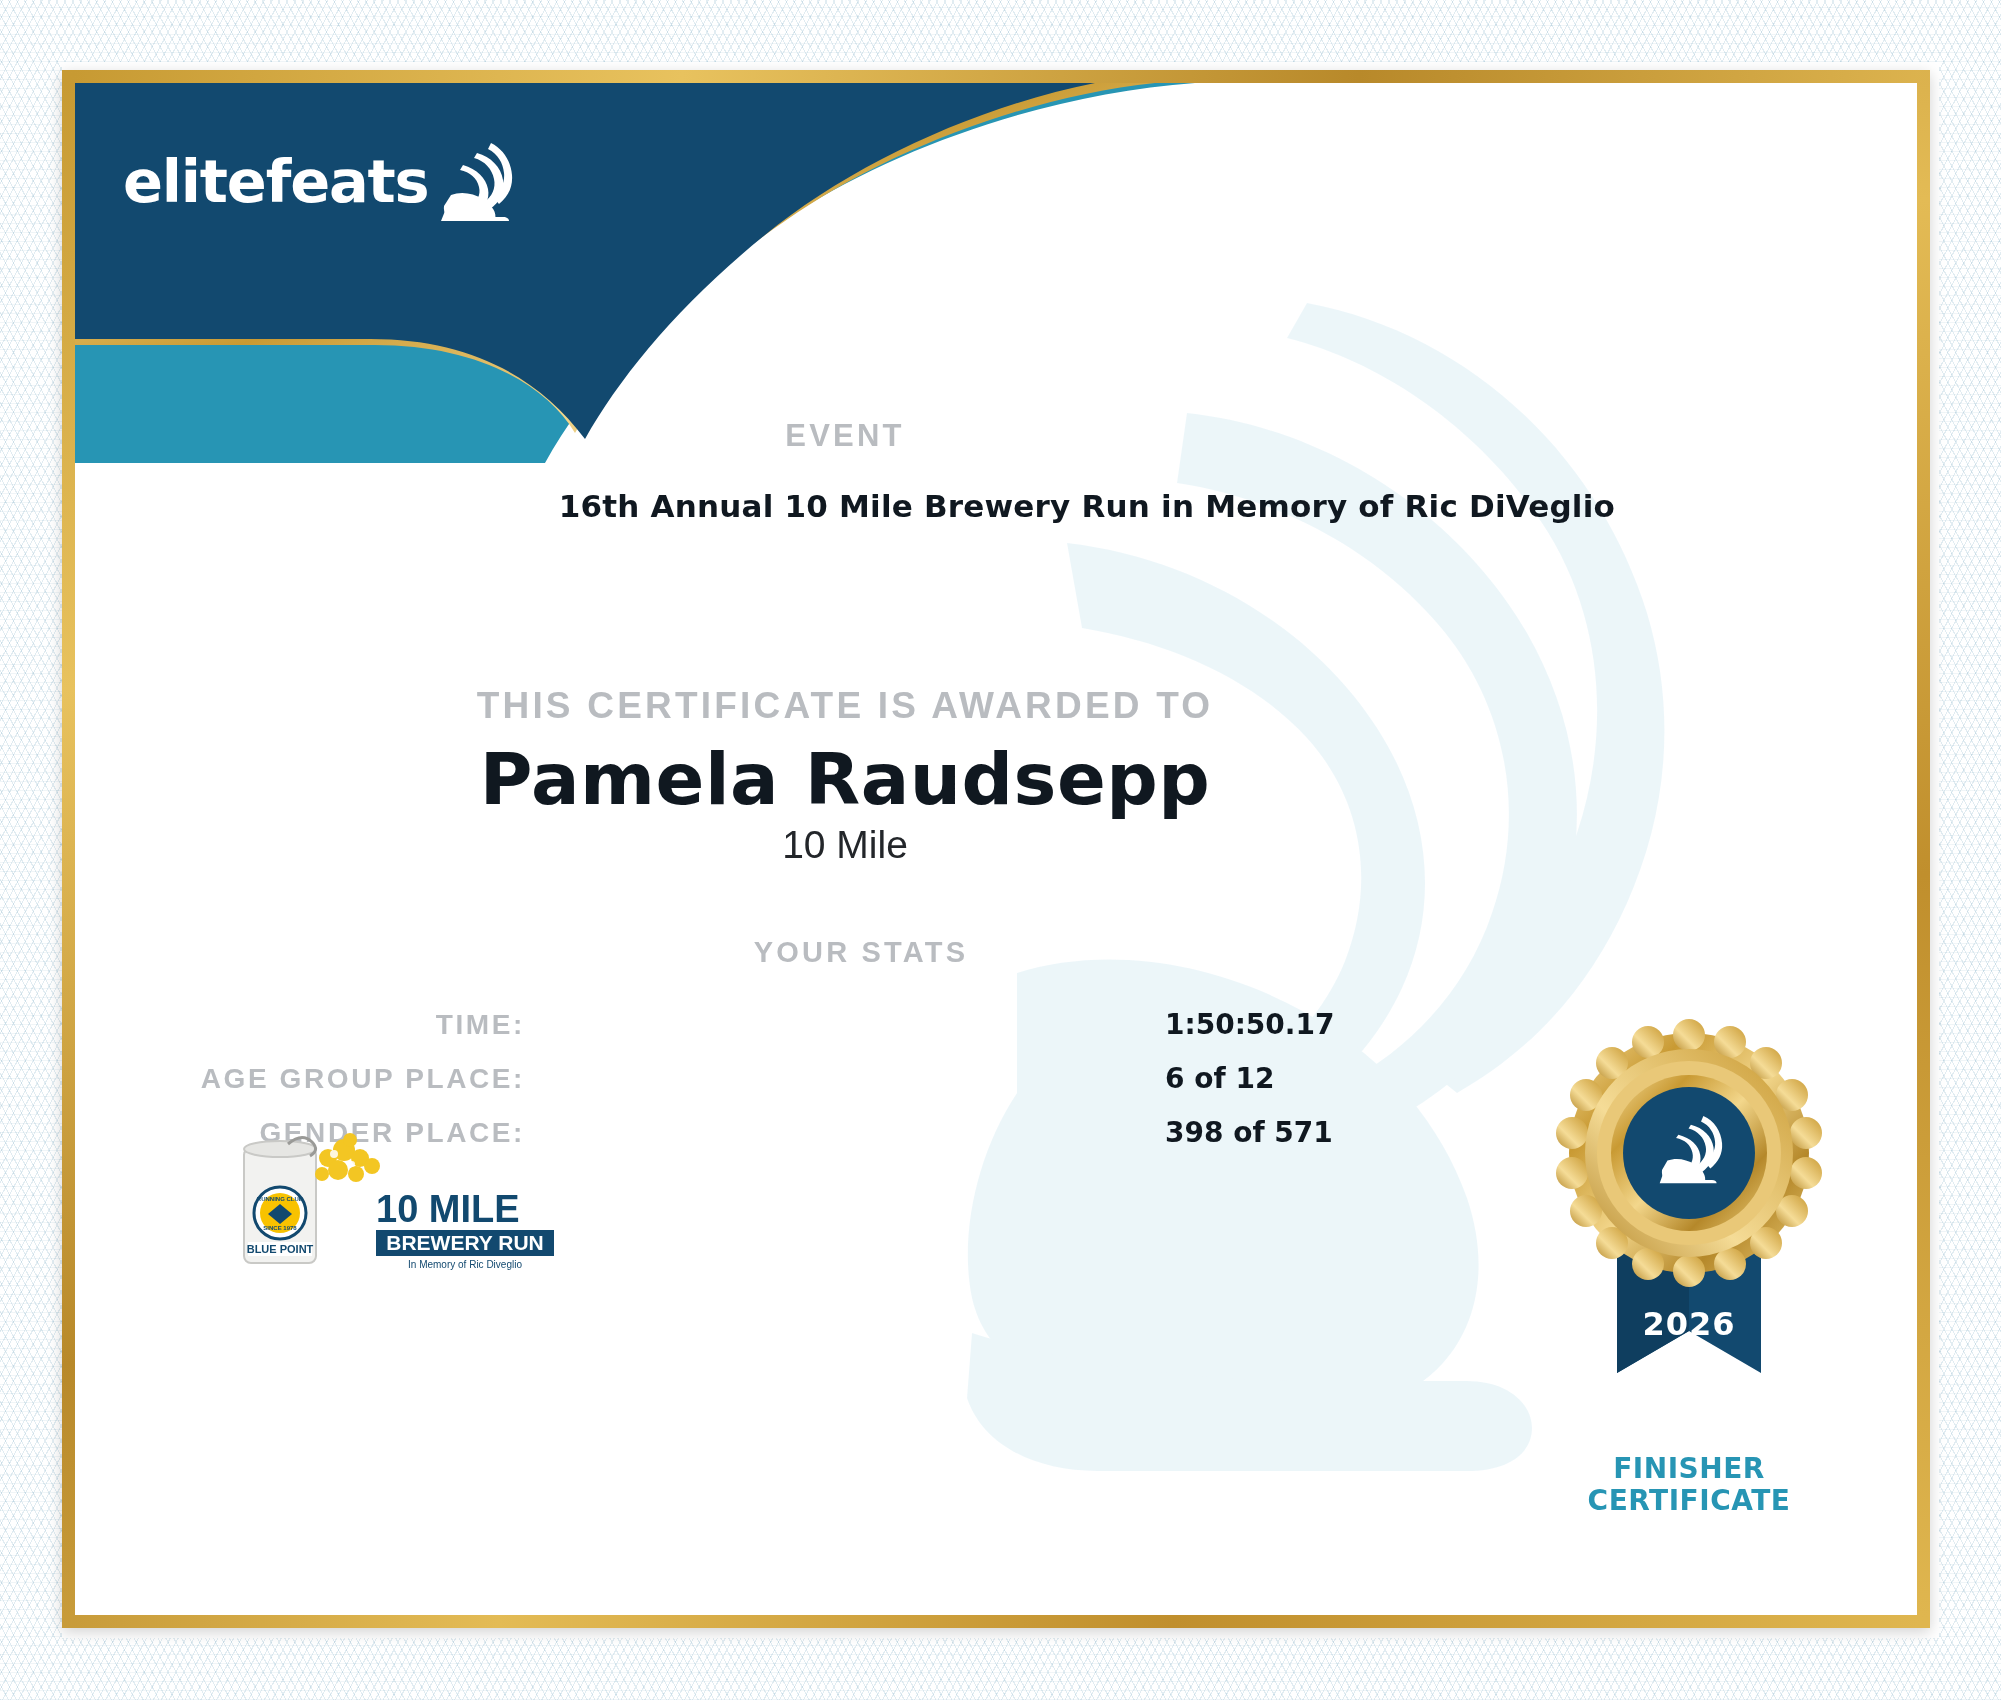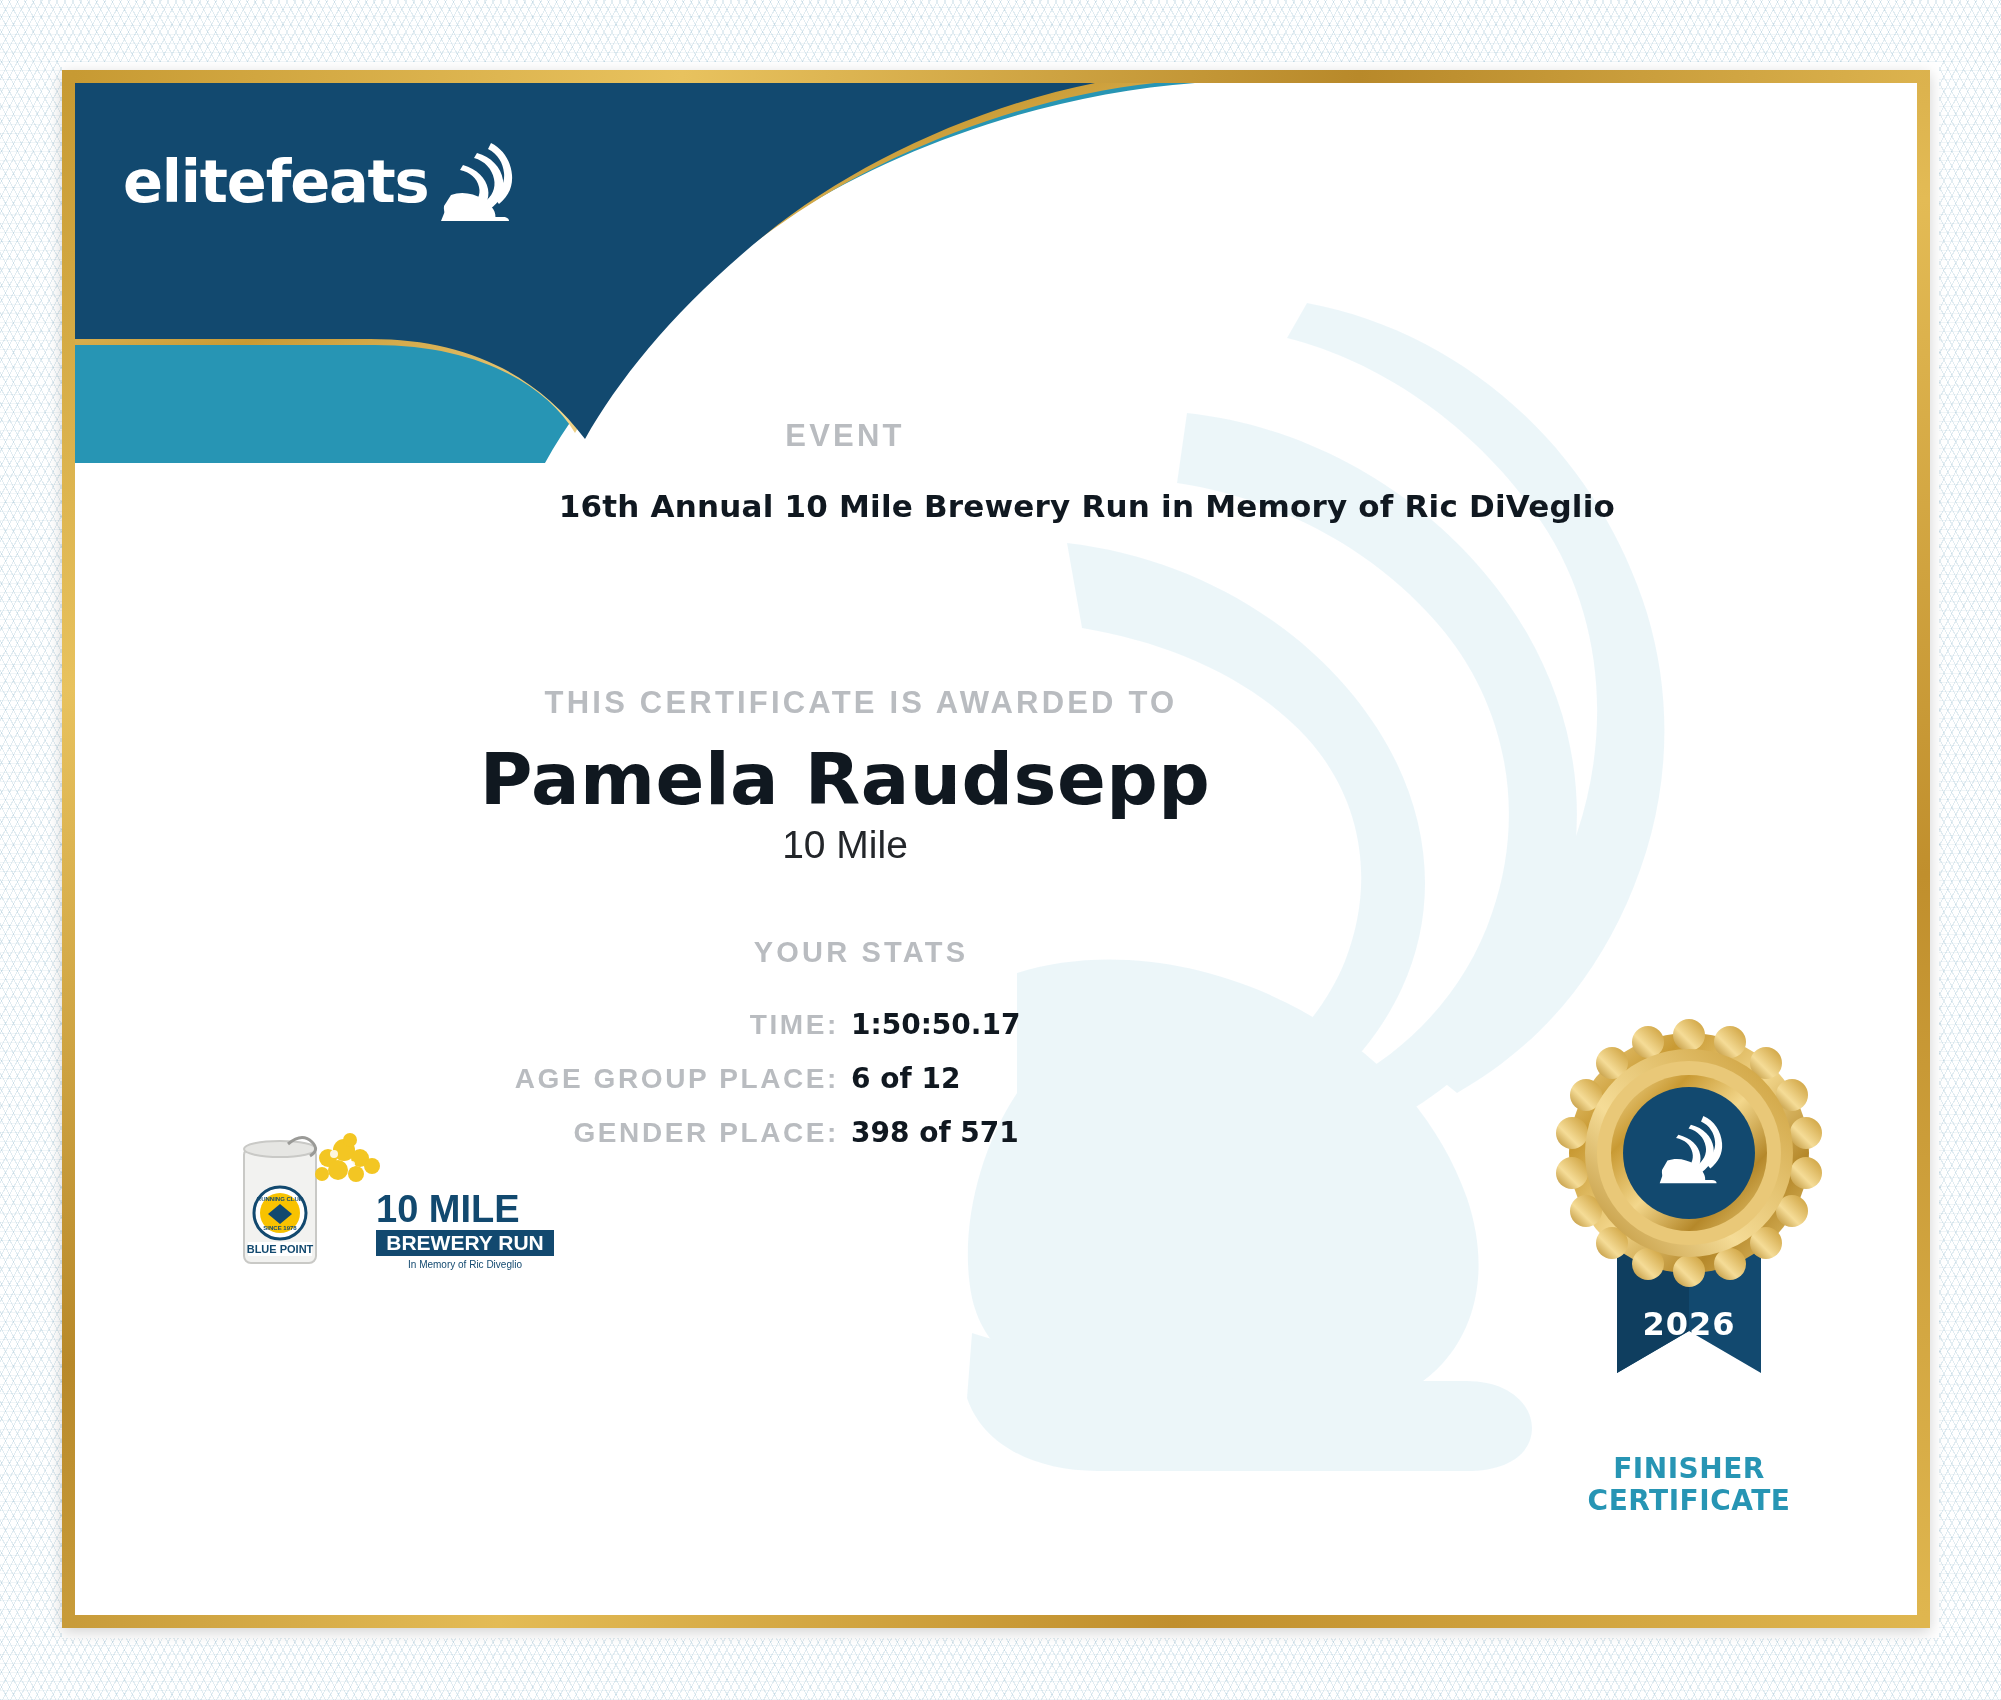--- a/index.html
+++ b/index.html
@@ -119,23 +119,23 @@
     width: 1540px;
     text-align: right;
     font-family: "DejaVu Sans", sans-serif;
     font-size: 31px;
     font-weight: bold;
     color: #101820;
     letter-spacing: 0.2px;
   }
   #awarded-label {
     position: absolute;
-    left: 16px; top: 602px;
-    width: 1540px;
-    font-size: 31px;
+    left: 0; top: 602px;
+    width: 1540px;
+    font-size: 37px;
   }
   #recipient-name {
     position: absolute;
     left: 0; top: 654px;
     width: 1540px;
     text-align: center;
     font-family: "DejaVu Sans", sans-serif;
     font-size: 72px;
     font-weight: bold;
     color: #101820;
@@ -159,21 +159,21 @@
   
   #stats-list {
     position: absolute;
     left: 0;
     top: 925px;
     width: 1540px;
   }
   .stat-row {
     display: flex;
     align-items: baseline;
-    justify-content: center;
+    justify-content: space-between;
     margin-bottom: 21px;
   }
   .stat-key {
     text-align: right;
     color: #b9bcc0;
     font-weight: bold;
     letter-spacing: 2.6px;
     font-size: 28px;
     width: 450px;
     padding-right: 12px;

